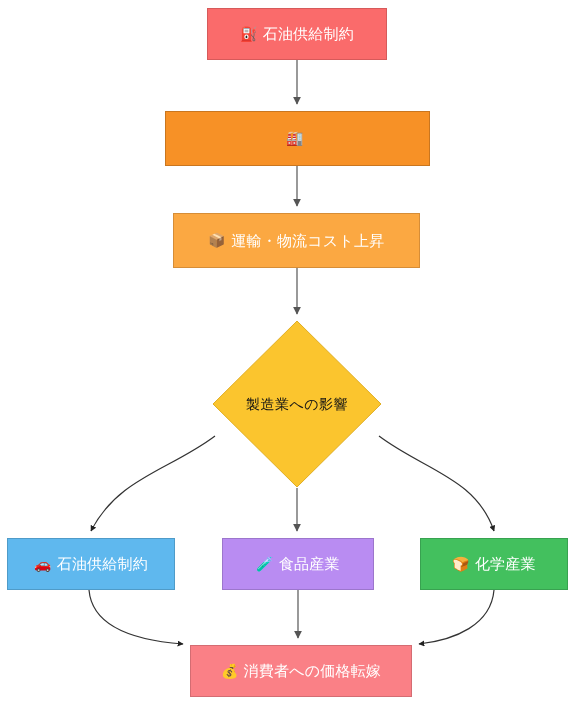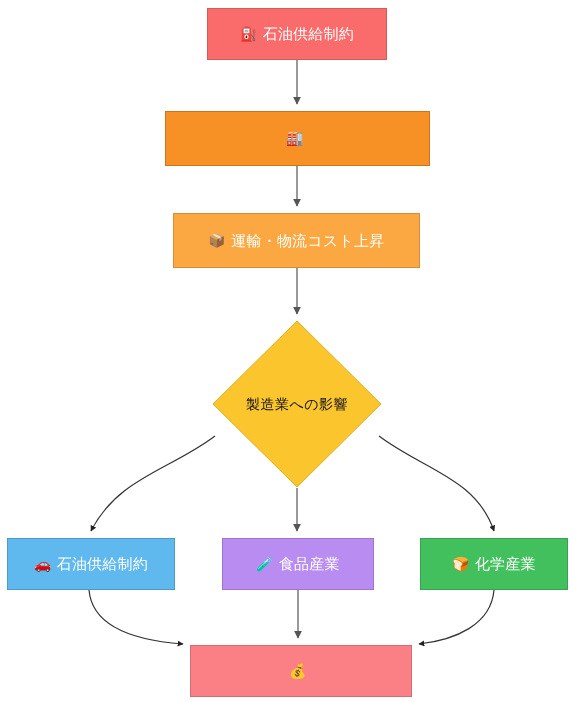--- a/index.html
+++ b/index.html
@@ -150,15 +150,16 @@
     <span class="label">食品産業</span>
   </div>
 
   <div class="node n-food">
     <span class="emoji">🍞</span>
     <span class="label">化学産業</span>
   </div>
 
   <div class="node n-consumer">
     <span class="emoji">💰</span>
+    <span class="label">消費者への価格転嫁</span>
   </div>
 
 </div>
 
 </body></html>

